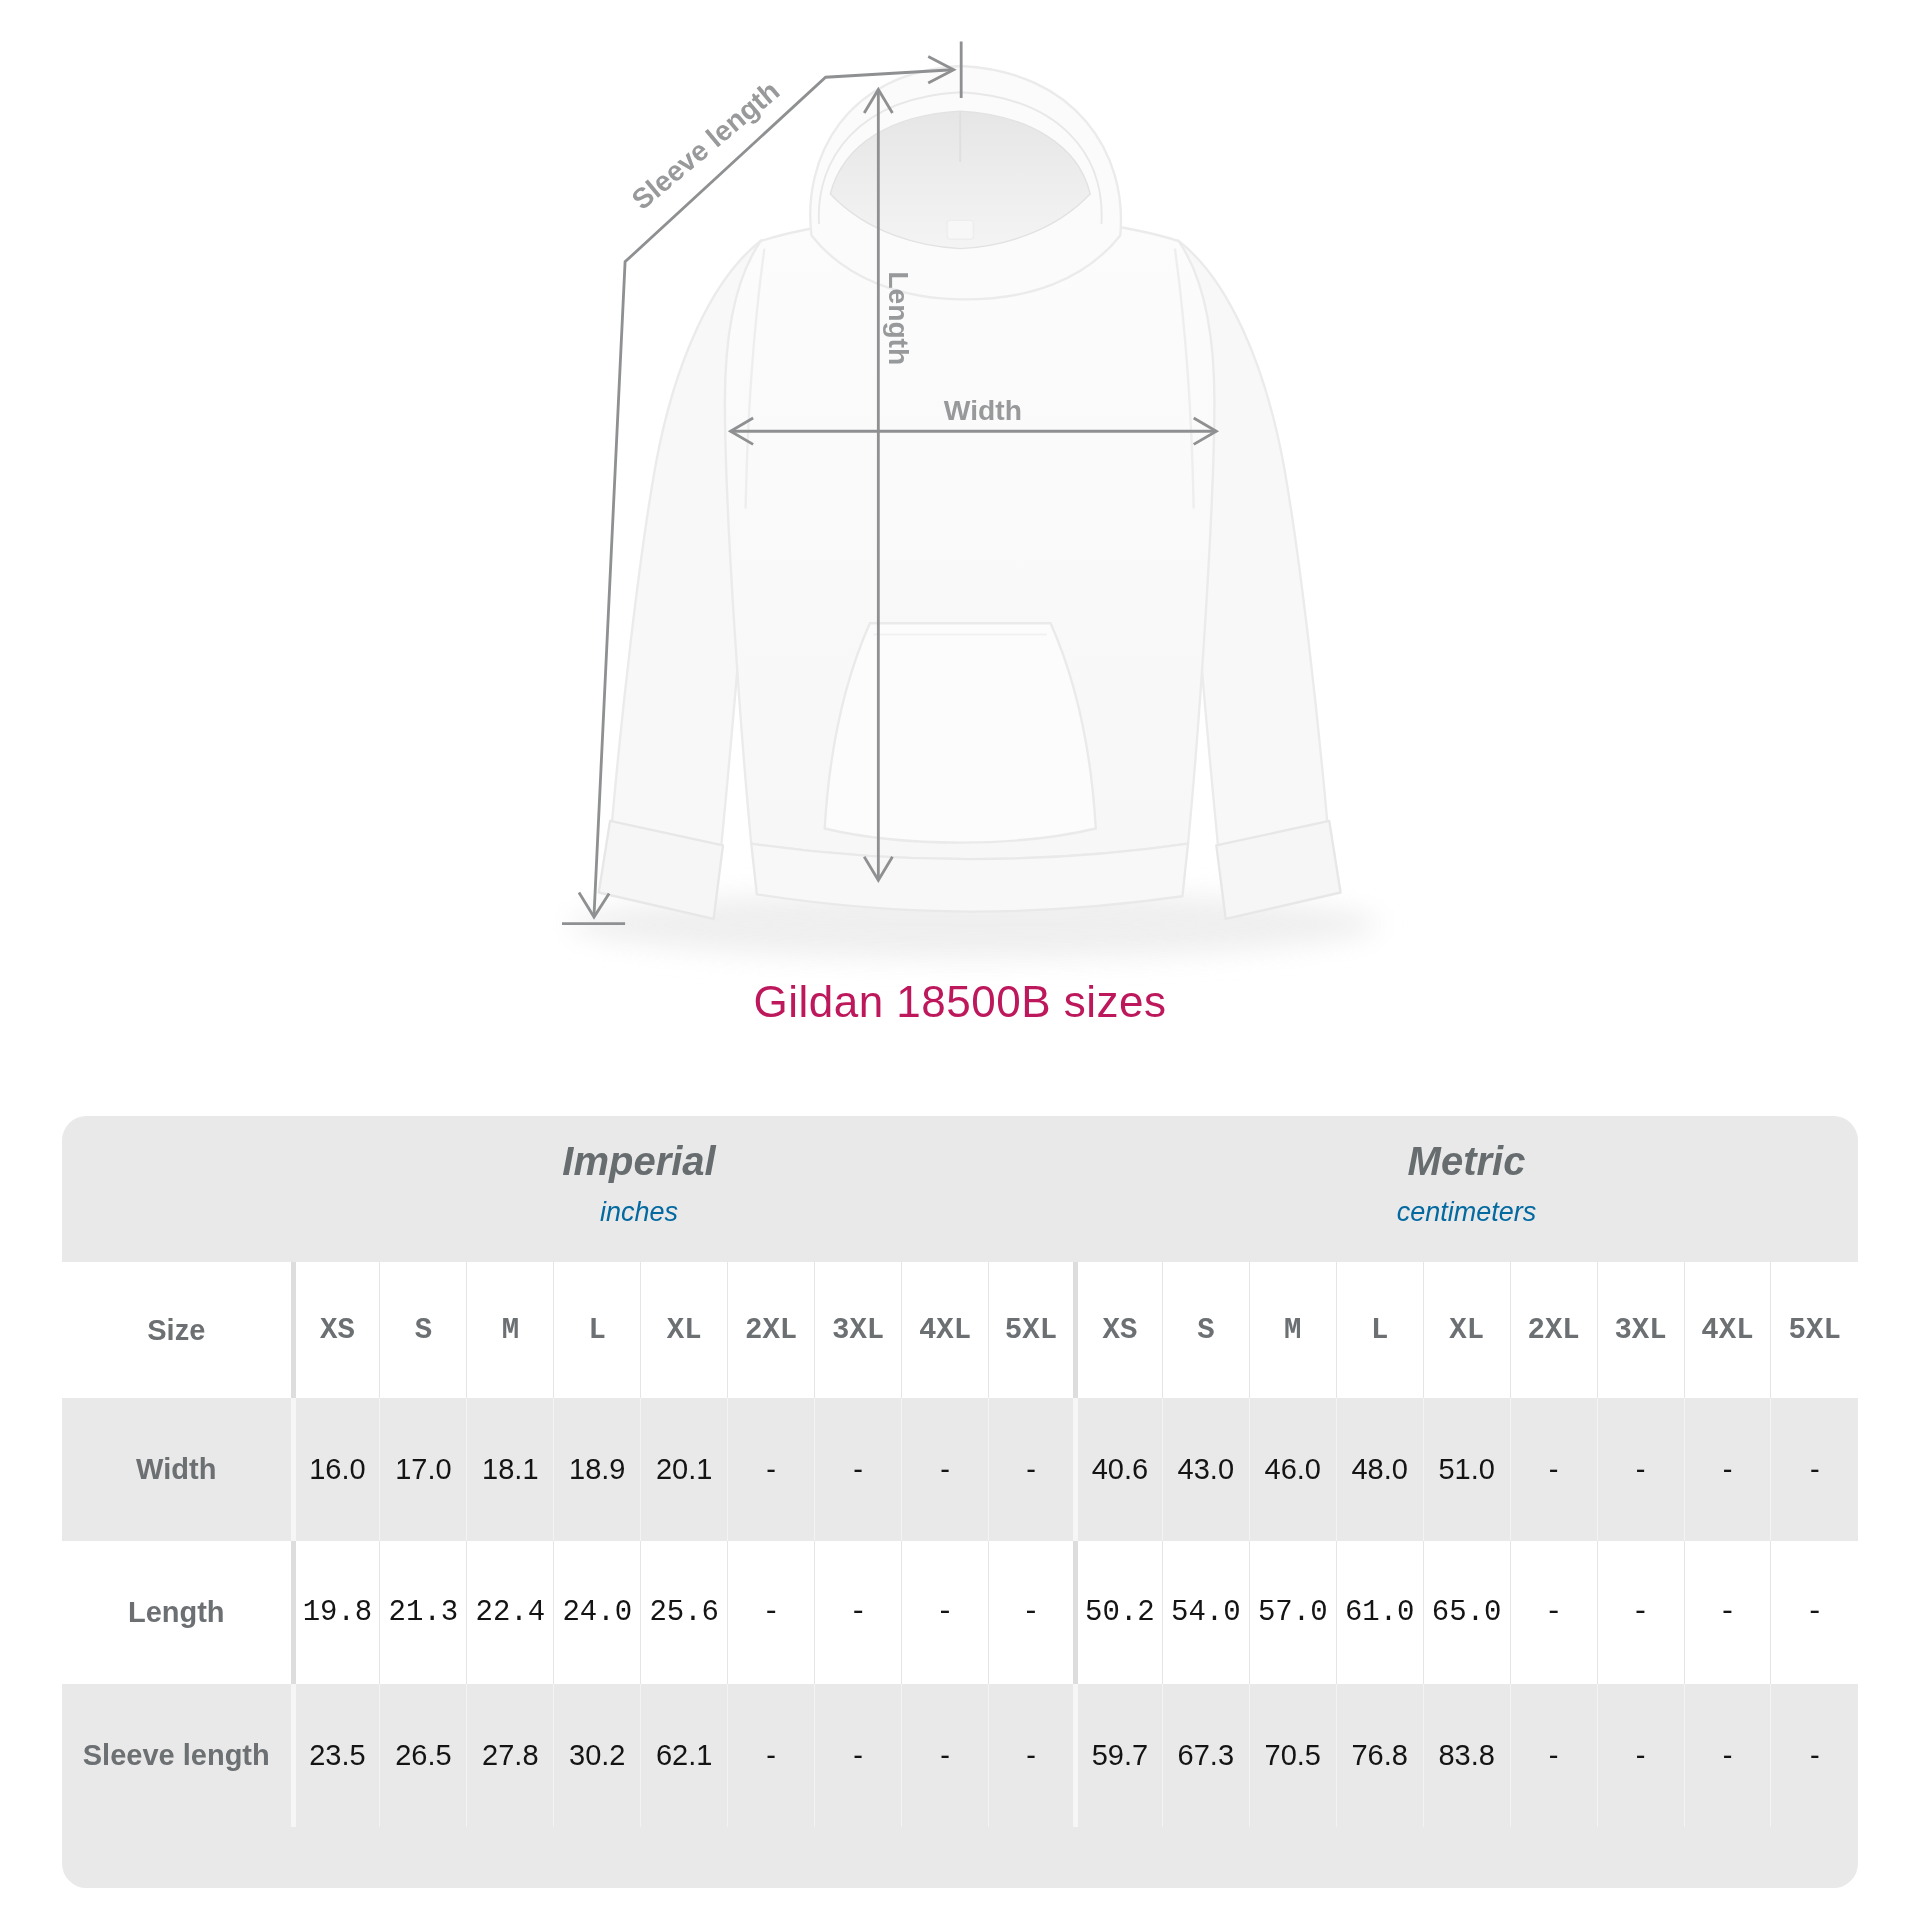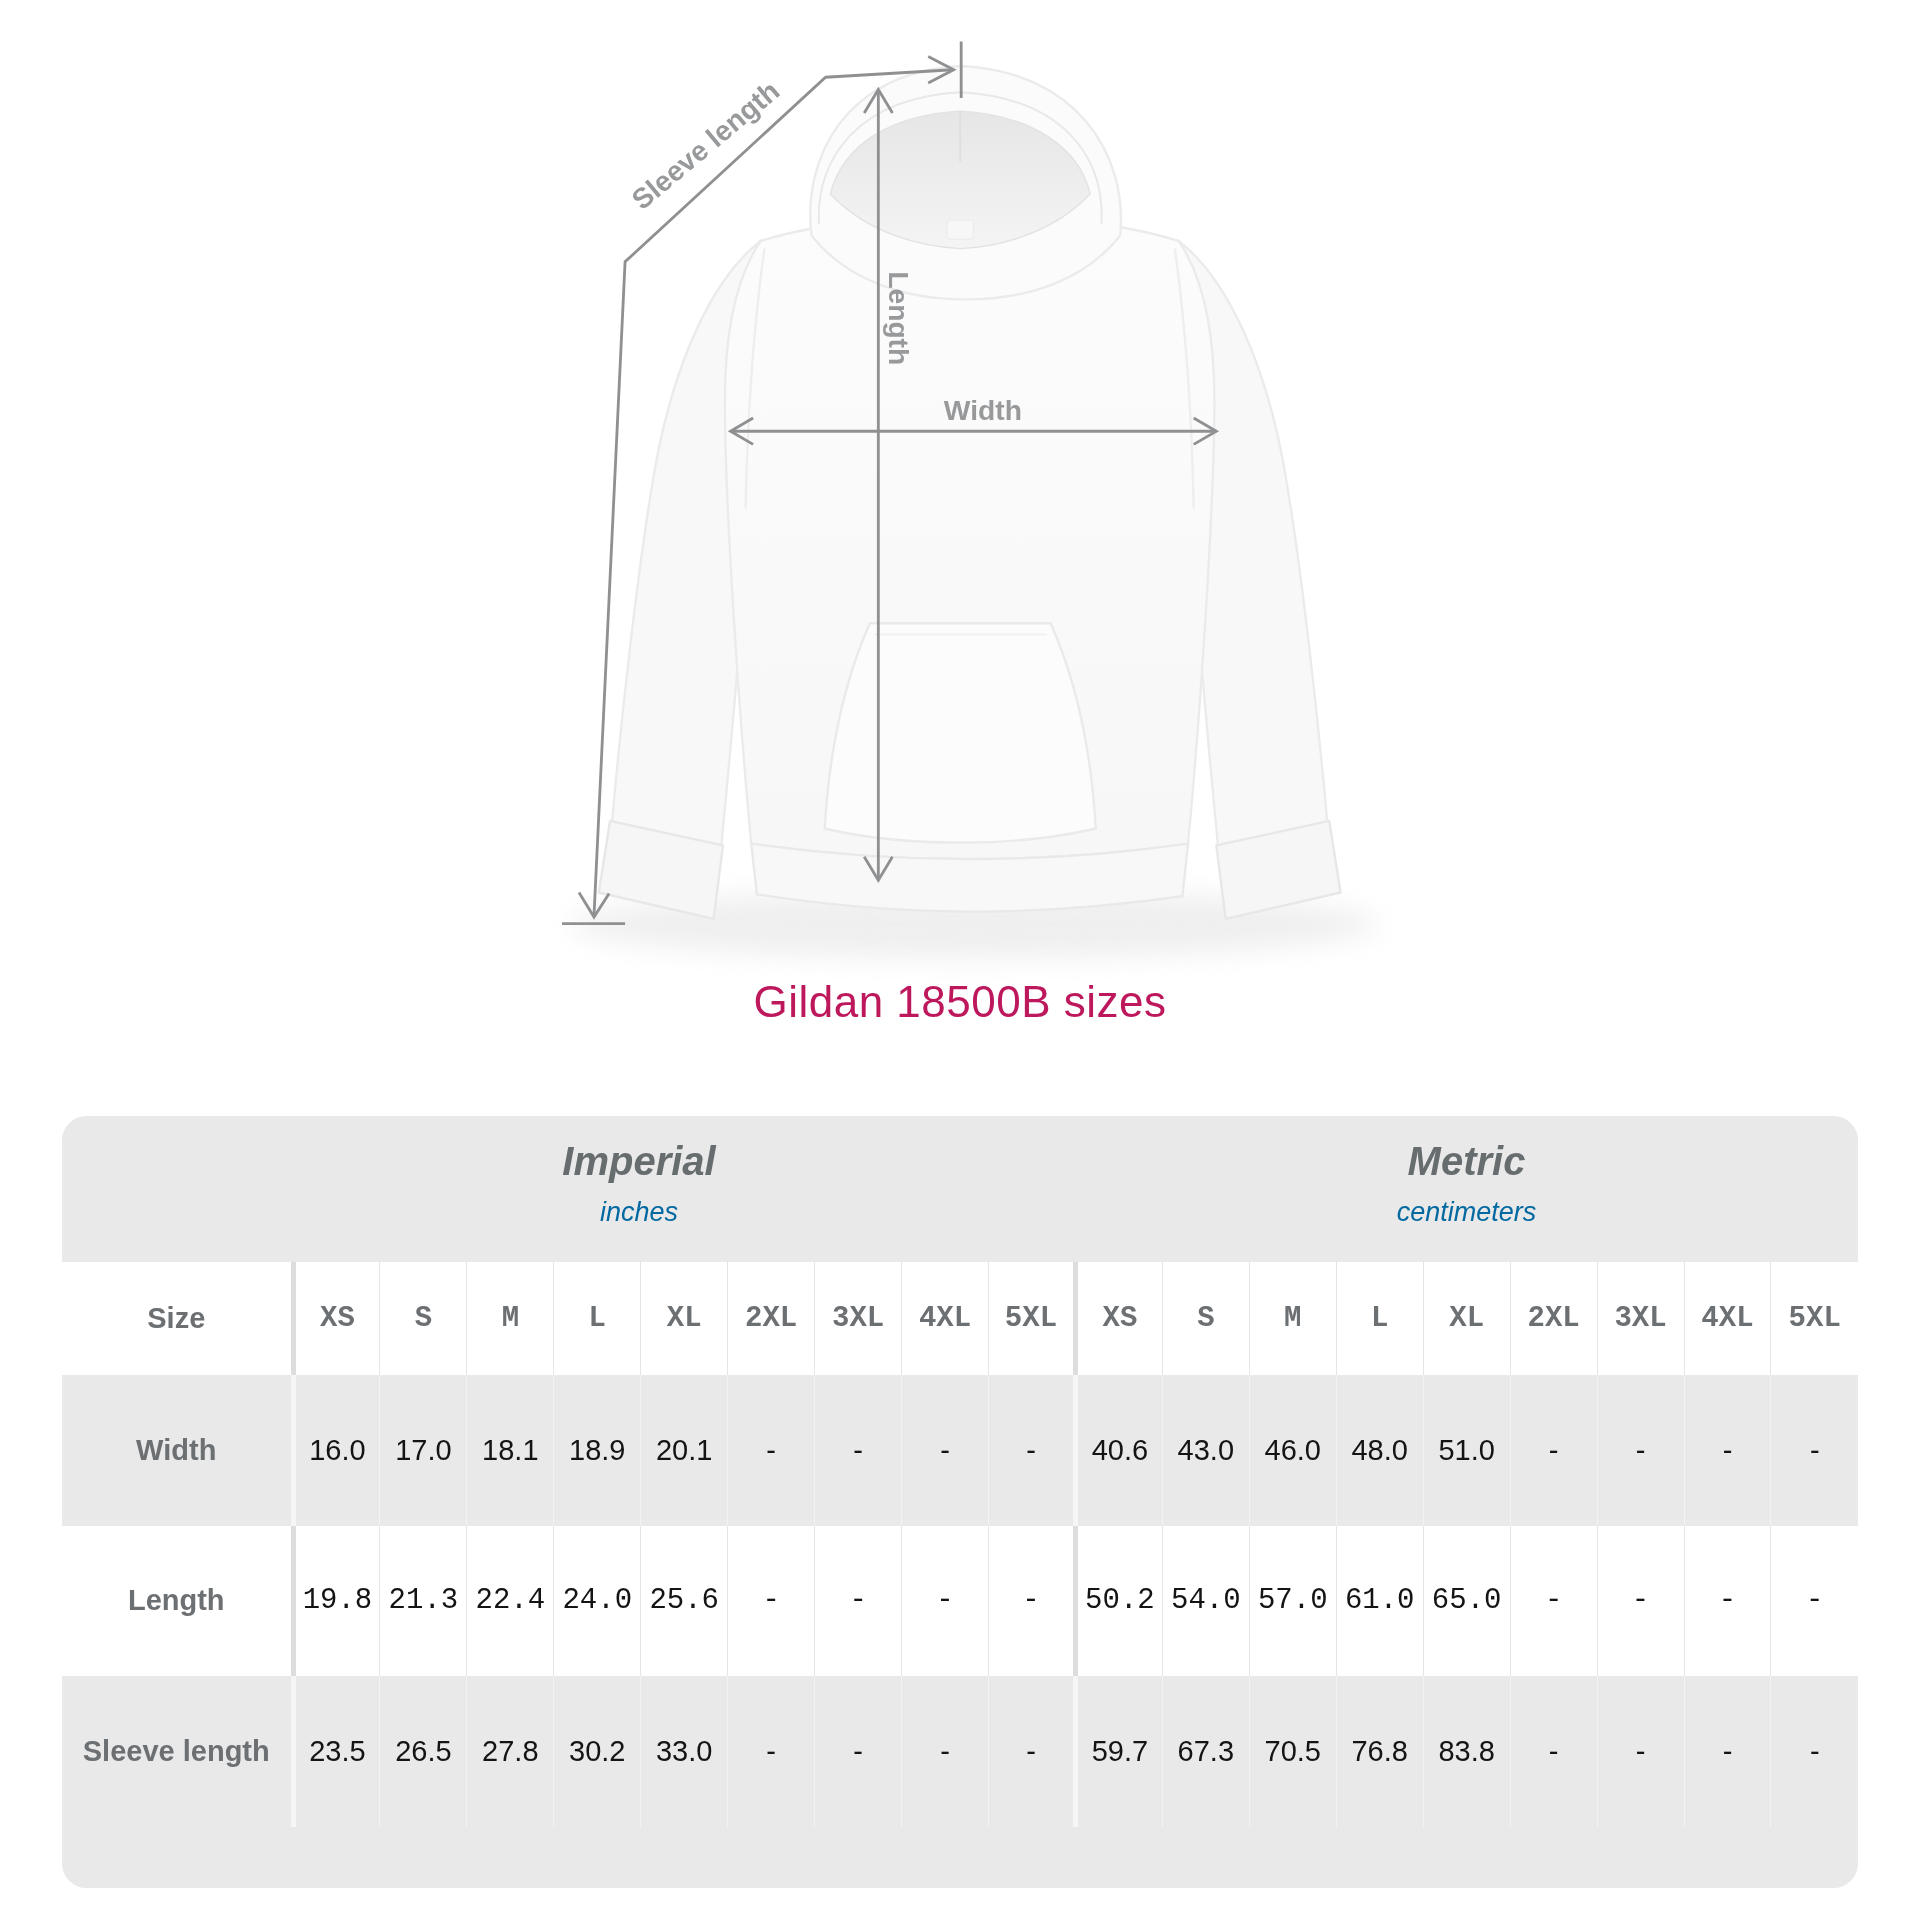--- a/index.html
+++ b/index.html
@@ -22,21 +22,21 @@
   .unit-headers{position:absolute;top:0;left:0;width:100%;height:126px;display:flex;}
   .unit-group{display:flex;flex-direction:column;align-items:center;justify-content:center;padding-top:9.4px;}
   .unit-group.imperial{flex:0 0 1013px;padding-left:141px;box-sizing:border-box;}
   .unit-group.metric{flex:1;}
   .unit-name{font-size:40px;font-weight:bold;font-style:italic;color:#676c6f;}
   .unit-sub{margin-top:13px;font-size:27px;font-style:italic;color:#0369a1;}
   table.sizes{
     position:absolute;top:146px;left:0;width:1796px;height:565px;
     border-collapse:collapse;table-layout:fixed;
   }
-  table.sizes tr{height:113px;margin-top:34px;}
+  table.sizes tr{height:136px;margin-top:34px;}
   tr.r-white{background:#ffffff;}
   tr.r-gray{background:#e9e9e9;}
   td,th{padding:0;text-align:center;vertical-align:middle;}
   th.label-col{font-size:29px;font-weight:bold;color:#6c7073;}
   th.size-head{font-size:29px;font-weight:bold;color:#6c7073;}
   td.val{font-size:29px;font-weight:normal;color:#141414;}
   tr.r-white th.cell,tr.r-white td.cell{border-left:1.9px solid #e5e5e5;font-family:Liberation Mono, monospace;}
   tr.r-white th.sep-strong,tr.r-white td.sep-strong{border-left:5.6px solid #dddddd;}
   tr.r-gray th.cell,tr.r-gray td.cell{border-left:1.9px solid #f3f3f3;}
   tr.r-gray th.sep-strong,tr.r-gray td.sep-strong{border-left:5.6px solid #f6f6f6;}
@@ -209,21 +209,21 @@
             <td class="val cell">-</td>
             <td class="val cell">-</td>
             <td class="val cell">-</td>
           </tr>
           <tr class="r-gray">
             <th class="label-col">Sleeve length</th>
             <td class="val cell sep-strong">23.5</td>
             <td class="val cell">26.5</td>
             <td class="val cell">27.8</td>
             <td class="val cell">30.2</td>
-            <td class="val cell">33.0</td>
+            <td class="val cell">62.1</td>
             <td class="val cell">-</td>
             <td class="val cell">-</td>
             <td class="val cell">-</td>
             <td class="val cell">-</td>
             <td class="val cell sep-strong">59.7</td>
             <td class="val cell">67.3</td>
             <td class="val cell">70.5</td>
             <td class="val cell">76.8</td>
             <td class="val cell">83.8</td>
             <td class="val cell">-</td>

